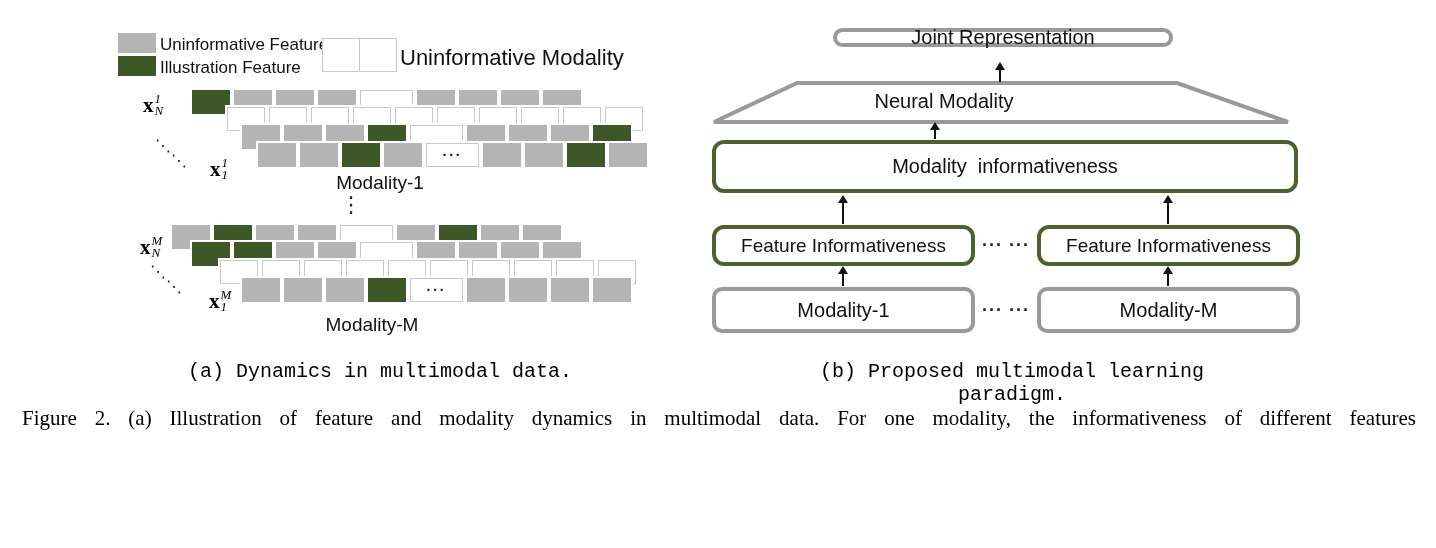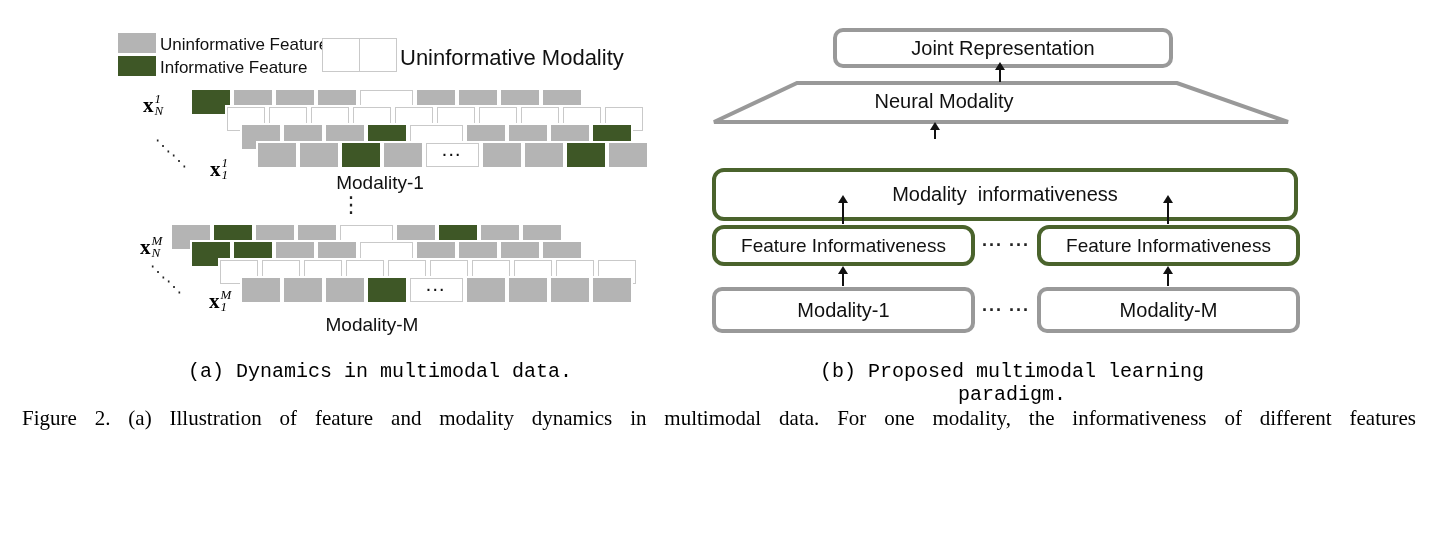--- a/index.html
+++ b/index.html
@@ -33,21 +33,21 @@
   .diag-dots{position:absolute;font-size:16px;color:#222;letter-spacing:1px;}
   .vert-dots{position:absolute;font-size:22px;color:#222;}
   .mod-label{position:absolute;text-align:center;font-size:19px;color:#111;}
 
   
   .bbox{position:absolute;box-sizing:border-box;background:#fff;display:flex;
         align-items:center;justify-content:center;font-size:20px;color:#111;}
   .bbox-gray{border:4px solid var(--b-gray,#999);border-radius:10px;}
   .bbox-green{border:4px solid var(--b-green,#4a632c);border-radius:12px;}
   .bbox-sm{font-size:19px;}
-  .pre{white-space:pre;margin-top:28px;}
+  .pre{white-space:pre;}
 
   .trap-svg{position:absolute;left:700px;top:70px;}
   .trap-label{position:absolute;left:714px;top:90px;width:460px;text-align:center;
               font-size:20px;color:#111;}
 
   .arrow{position:absolute;width:2px;background:#111;}
   .arrow::before{content:"";position:absolute;top:-7px;left:-4px;
      border-left:5px solid transparent;border-right:5px solid transparent;
      border-bottom:8px solid #111;}
 
@@ -65,21 +65,21 @@
 <body>
 
 <div class="fig">
 
   <div>
 
     <div class="lg-swatch" style="left:118px;top:33px;background:var(--c-uninf,#b4b4b4);"></div>
     <div class="lg-label" style="left:160px;top:35px;">Uninformative Feature</div>
 
     <div class="lg-swatch" style="left:118px;top:56px;background:var(--c-inf,#3e5726);"></div>
-    <div class="lg-label" style="left:160px;top:58px;">Informative Feature</div>
+    <div class="lg-label" style="left:160px;top:58px;">Illustration Feature</div>
 
     <div class="lg-mod" style="left:322px;top:38px;">
       <div></div>
       <div></div>
     </div>
     <div class="lg-mod-label" style="left:400px;top:45px;">Uninformative Modality</div>
 
     <div class="block">
         <div class="cell-row" style="left: 190px; top: 88px;">
           <div class="cell cell-green"></div>
@@ -212,21 +212,21 @@
     <span class="vert-dots" style="left:340px;top:192px;">⋮</span>
 
     <div class="mod-label" style="left:240px;top:172px;width:280px;">Modality-1</div>
     <div class="mod-label" style="left:242px;top:314px;width:260px;">Modality-M</div>
 
     <div class="subcap" style="left:180px;top:360px;width:400px;">(a) Dynamics in multimodal data.</div>
   </div>
 
   <div>
 
-    <div class="bbox bbox-gray" style="left:833px;top:28px;width:340px;height:40px;">Joint Representation</div>
+    <div class="bbox bbox-gray" style="left:833px;top:28px;width:340px;height:19px;">Joint Representation</div>
 
     <svg class="trap-svg" width="640" height="60">
       <polygon points="14,52 97,13 477,13 588,52" fill="#ffffff" stroke="#999999" stroke-width="4"></polygon>
     </svg>
     <div class="trap-label">Neural Modality</div>
 
     <div class="bbox bbox-green pre" style="left:712px;top:140px;width:586px;height:53px;">Modality  informativeness</div>
 
     <div class="bbox bbox-green bbox-sm" style="left:712px;top:225px;width:263px;height:41px;">Feature Informativeness</div>
     <div class="bbox bbox-green bbox-sm" style="left:1037px;top:225px;width:263px;height:41px;">Feature Informativeness</div>

